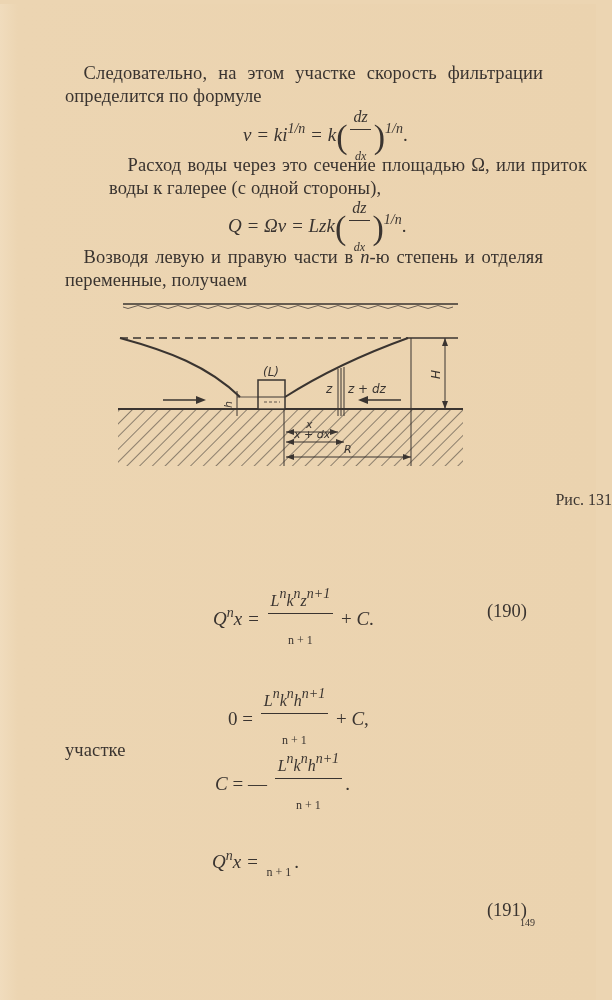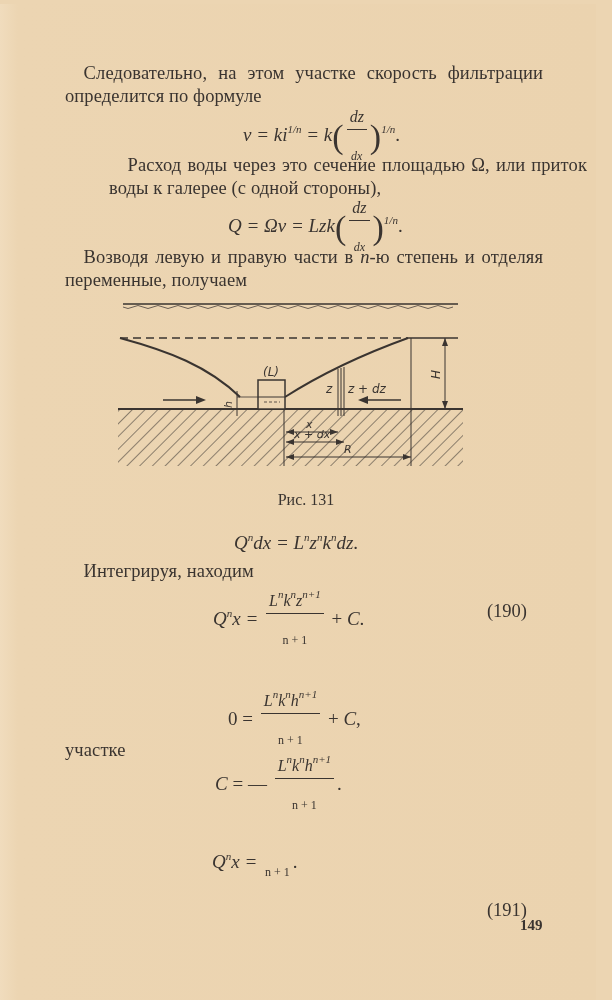--- a/index.html
+++ b/index.html
@@ -17,28 +17,28 @@
   .p {
     position: absolute; left: 65px; width: 478px;
     font-size: 18.5px; line-height: 23px;
     text-align: justify; letter-spacing: 0.1px;
   }
   .eq {
     position: absolute; font-size: 19px; font-style: italic;
     white-space: nowrap;
   }
   .up { font-style: normal; }
-  sup { font-size: 11px; vertical-align: 8px; line-height: 0; }
+  sup { font-size: 14px; vertical-align: 8px; line-height: 0; }
   .frac { display: inline-block; vertical-align: middle; text-align: center; margin: 0 3px; }
   .frac .num { display: block; padding: 0 3px 2px; border-bottom: 1px solid #3a3430; font-size: 16px; line-height: 20px; }
   .frac .den { display: block; padding-top: 2px; font-size: 12px; line-height: 20px; margin-top: 14px; }
   .paren { font-style: normal; font-size: 34px; vertical-align: middle; font-weight: 200; line-height: 1; }
   .eqnum { position: absolute; right: 69px; font-size: 18.5px; font-style: normal; }
-  .caption { position: absolute; left: 0; width: 612px; text-align: center; font-size: 16px; top: 487px; }
-  .pagenum { position: absolute; left: 520px; top: 913px; font-weight: bold; font-size: 15px; }
+  .caption { position: absolute; left: 0; width: 612px; text-align: right; font-size: 16px; top: 487px; }
+  .pagenum { position: absolute; left: 520px; top: 913px; font-weight: normal; font-size: 10px; }
   svg text { font-family: "DejaVu Sans", sans-serif; font-style: italic; }
 </style>
 </head>
 <body>
 
 <div class="page">
 
   <div class="p" style="top:58px;">
      <span>Следовательно, на этом участке скорость фильтрации определится по формуле</span>
   </div>
@@ -115,27 +115,21 @@
     <polygon points="218,143 226,146 218,149" fill="#3a3430"></polygon>
     <text x="176" y="142" font-size="11" fill="#3a3430">x + dx</text>
     <line x1="168" y1="161" x2="293" y2="161" stroke="#3a3430" stroke-width="1"></line>
     <polygon points="176,158 168,161 176,164" fill="#3a3430"></polygon>
     <polygon points="285,158 293,161 285,164" fill="#3a3430"></polygon>
     <text x="226" y="157" font-size="11" fill="#3a3430">R</text>
   </svg>
 
   <div class="caption">Рис. 131</div>
 
-  <div class="eq" style="left:234px; top:528px;">
-    Q<sup>n</sup>dx = L<sup>n</sup>z<sup>n</sup>k<sup>n</sup>dz<span class="up">.</span>
-  </div>
 
-  <div class="p" style="top:556px;">
-     <span>Интегрируя, находим</span>
-  </div>
 
   <div class="eq" style="left:213px; top:587px;">
     Q<sup>n</sup>x = <span class="frac"><span class="num">L<sup>n</sup>k<sup>n</sup>z<sup>n+1</sup></span><span class="den up">n + 1</span></span> <span class="up">+</span> C<span class="up">.</span>
   </div>
   <div class="eqnum" style="top:597px;margin-left:13px;">(190)</div>
 
 
   <div class="eq" style="left:228px; top:687px;">
     <span class="up">0 =</span> <span class="frac"><span class="num">L<sup>n</sup>k<sup>n</sup>h<sup>n+1</sup></span><span class="den up">n + 1</span></span> <span class="up">+</span> C<span class="up">,</span>
   </div>

